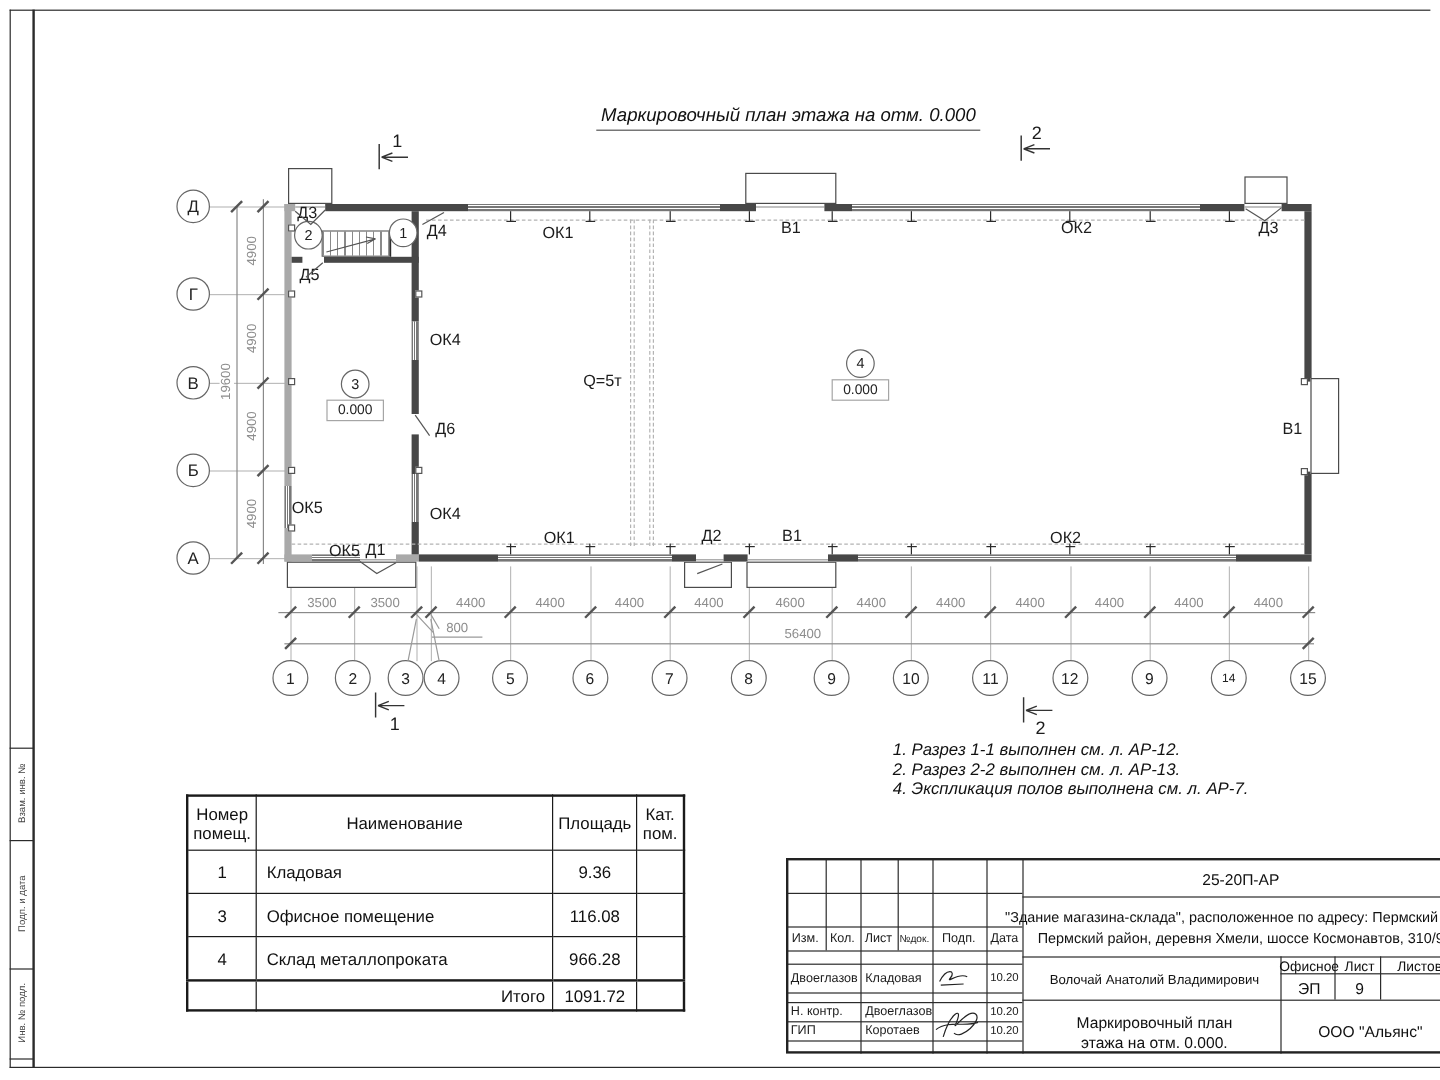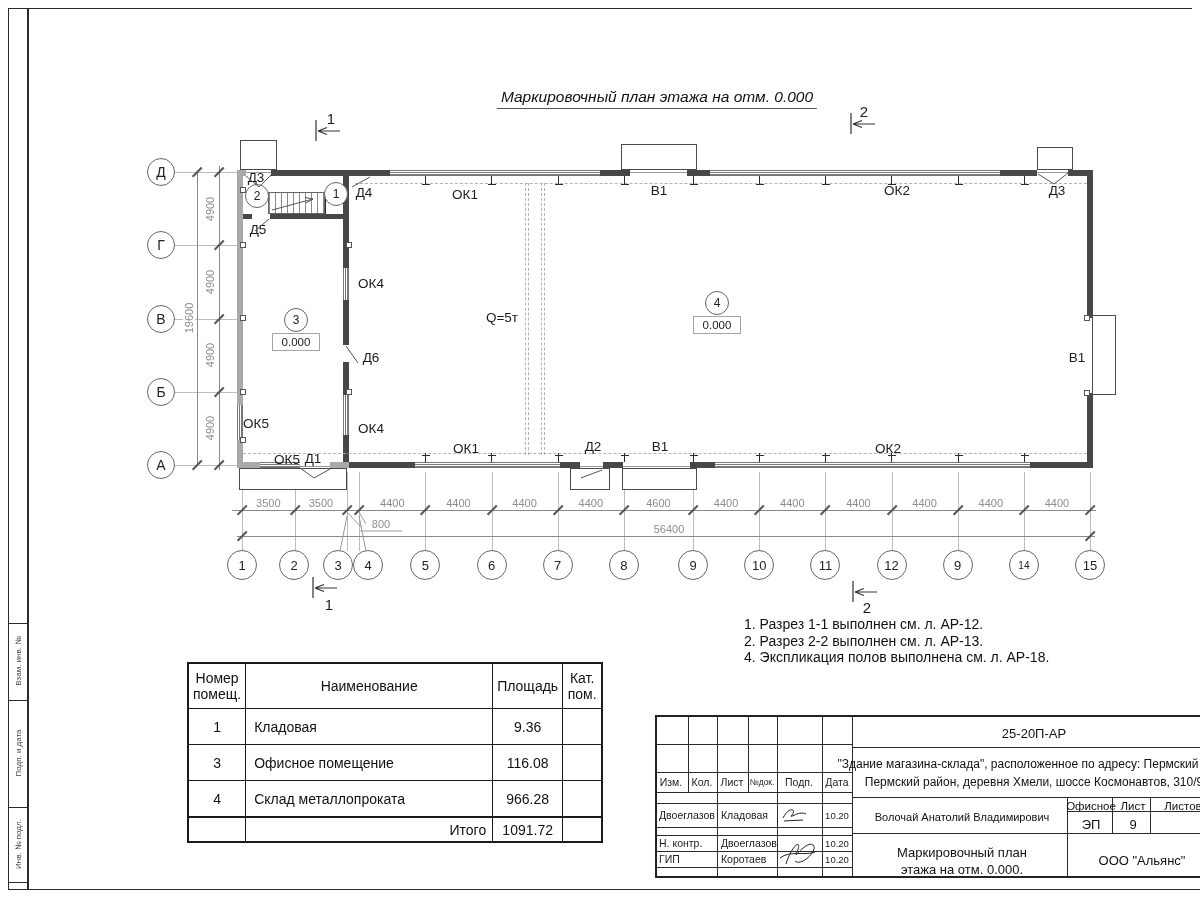--- a/index.html
+++ b/index.html
@@ -28,24 +28,24 @@
   .lbl{font-size:13.5px;}
   .dim-t{font-size:11px;color:#8d8d8d;background:#fff;padding:0 1px;}
   .rot{transform:translate(-50%,-50%) rotate(-90deg);}
   .circle{position:absolute;border:1px solid #666;border-radius:50%;background:#fff;
           display:flex;align-items:center;justify-content:center;color:#222;transform:translate(-50%,-50%);}
   .elev-box{position:absolute;border:1px solid #a5a5a5;background:#fff;font-size:11.5px;color:#222;
             display:flex;align-items:center;justify-content:center;transform:translate(-50%,-50%);}
   .title-it{position:absolute;font-style:italic;color:#111;transform:translate(-50%,0);
             border-bottom:1px solid #555;padding:0 4px 2px 4px;white-space:nowrap;}
   
-  .notes{position:absolute;left:744px;top:616px;width:356px;font-size:14px;color:#111;}
+  .notes{position:absolute;left:744px;top:616px;width:356px;font-size:14px;color:#111;font-style:italic;}
   .notes div{padding-left:18px;text-indent:-18px;line-height:16.5px;}
   
-  .expl-table{position:absolute;left:155px;top:662px;border-collapse:collapse;font-size:14px;color:#111;margin-left:32px;}
+  .expl-table{position:absolute;left:155px;top:662px;border-collapse:collapse;font-size:14px;color:#111;}
   .expl-table th,.expl-table td{border:1px solid #1a1a1a;padding:0 4px;font-weight:normal;}
   .expl-table{border:2px solid #1a1a1a;}
   .expl-table th{height:44px;line-height:1.15;}
   .expl-table td{height:35px;text-align:center;}
   .expl-table td.nm{text-align:left;padding-left:8px;}
   .expl-table tr.total td{border-top:2px solid #1a1a1a;height:23px;}
   .expl-table tr.total td.nm{text-align:right;padding-right:6px;}
   
   .tb{position:absolute;left:655px;top:715px;width:557px;height:163px;border:2px solid #222;box-sizing:border-box;}
   .tb-t{position:absolute;white-space:nowrap;color:#111;transform:translate(-50%,-50%);}
@@ -392,21 +392,21 @@
         <td class="nm">Итого</td>
         <td>1091.72</td>
         <td></td>
       </tr>
     </tbody>
   </table>
 
   <div class="notes" id="notes">
       <div>1. Разрез 1-1 выполнен см. л. АР-12.</div>
       <div>2. Разрез 2-2 выполнен см. л. АР-13.</div>
-      <div>4. Экспликация полов выполнена см. л. АР-18.</div>
+      <div>4. Экспликация полов выполнена см. л. АР-7.</div>
     </div>
 
   <div class="tb" id="tb">
     <div class="tb-t" style="left:377px;top:16px;font-size:13px;">25-20П-АР</div>
     <div class="tb-t" style="left:377px;top:47px;font-size:12px;">"Здание магазина-склада", расположенное по адресу: Пермский край,</div>
     <div class="tb-t" style="left:377px;top:65px;font-size:12px;">Пермский район, деревня Хмели, шоссе Космонавтов, 310/9</div>
     <div class="tb-t" style="left:305px;top:100px;font-size:11px;">Волочай Анатолий Владимирович</div>
     <div class="tb-t" style="left:434px;top:89px;font-size:11.5px;">Офисное</div>
     <div class="tb-t" style="left:476px;top:89px;font-size:11.5px;">Лист</div>
     <div class="tb-t" style="left:526px;top:89px;font-size:11.5px;">Листов</div>

